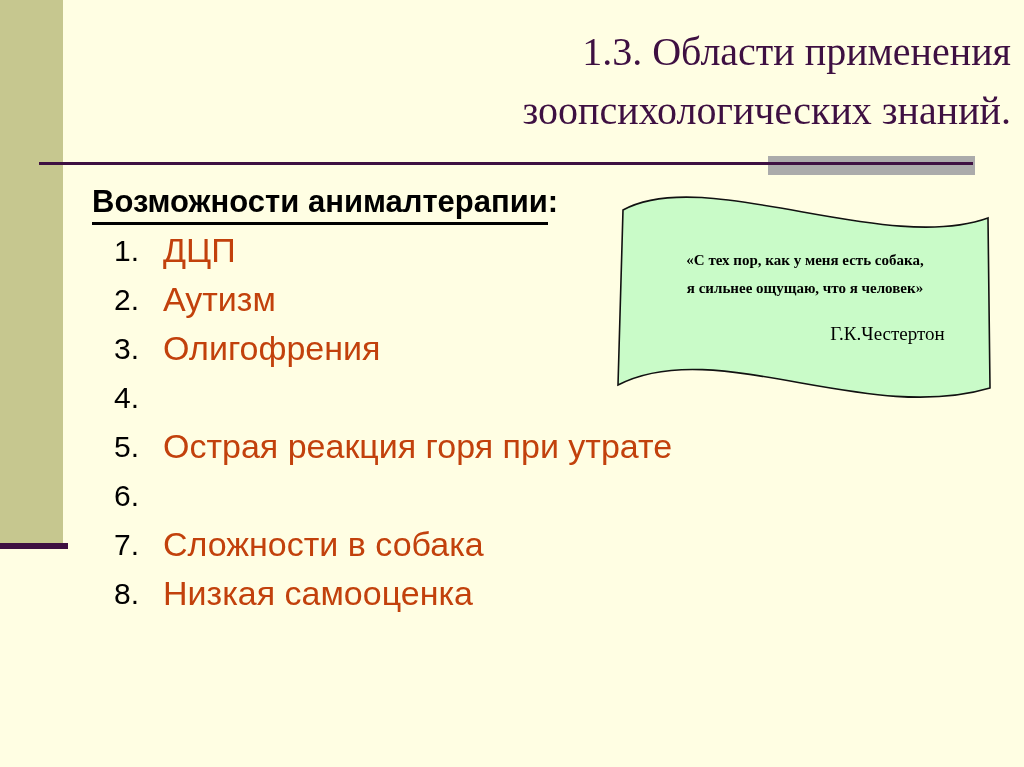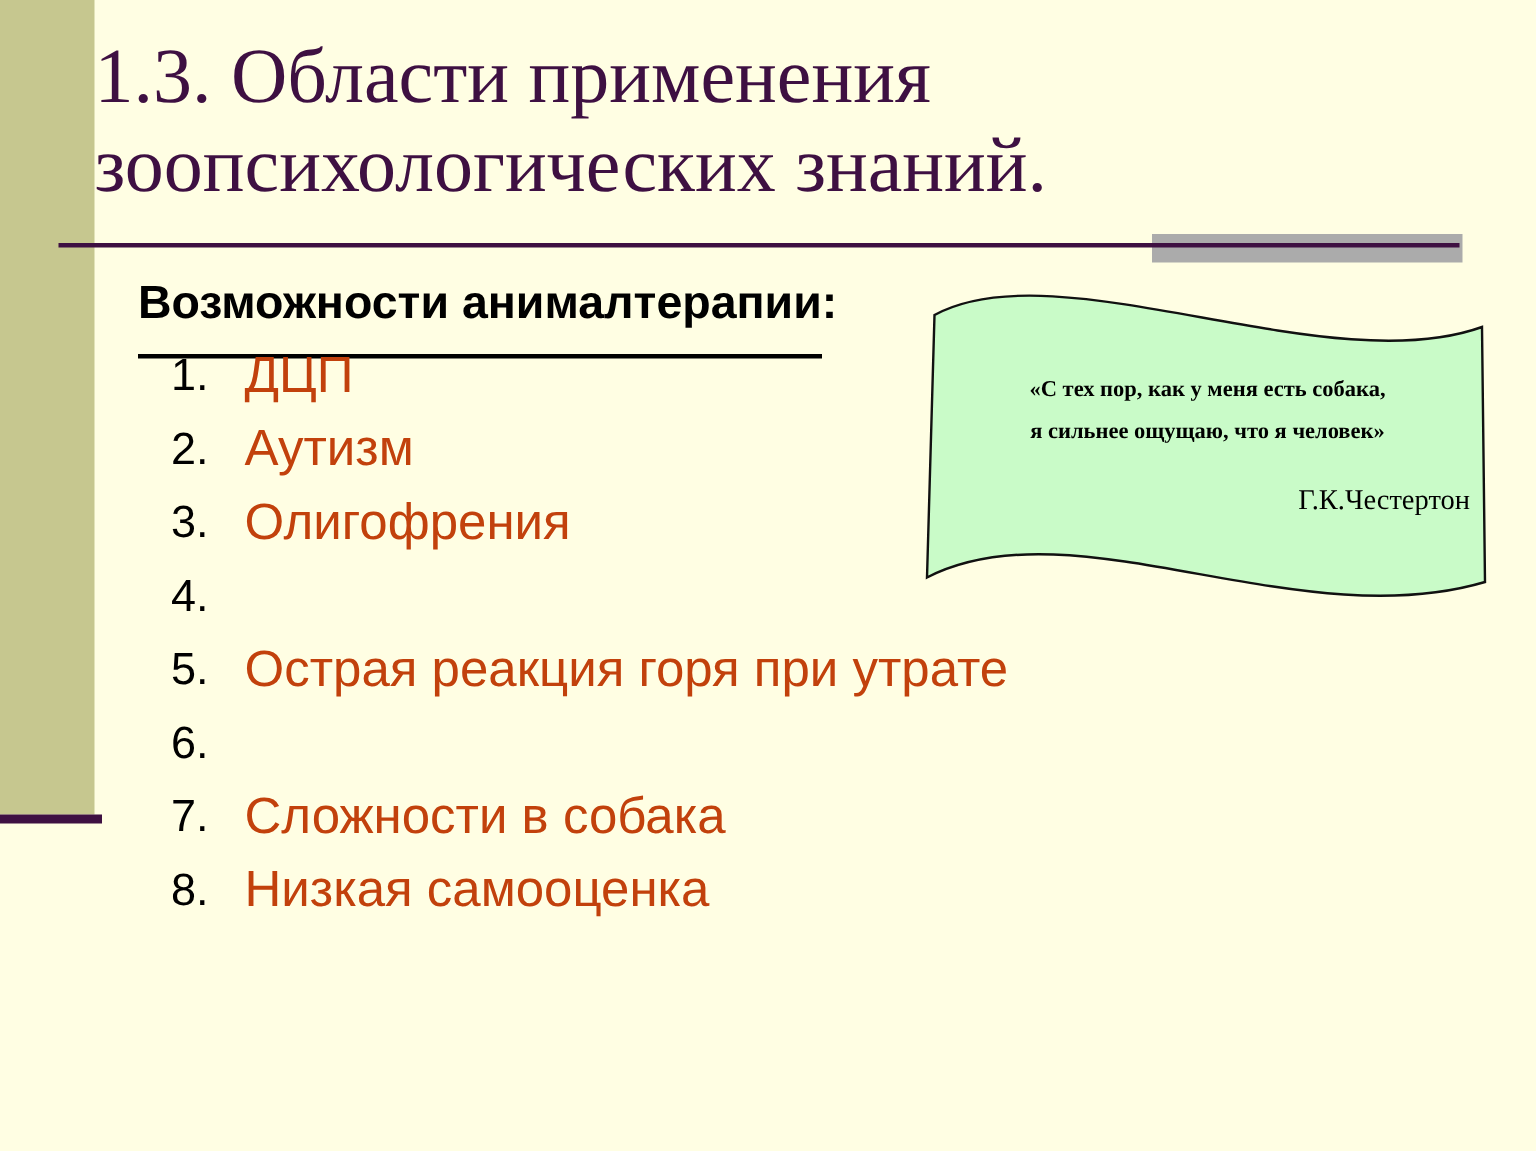--- a/index.html
+++ b/index.html
@@ -16,42 +16,42 @@
     background: var(--sidebar, #c6c78f);
   }
   .sidebar-footer-line {
     position: absolute; left: 0; top: 543px;
     width: 68px; height: 6px;
     background: var(--accent, #3e1042);
   }
   .slide-title {
     position: absolute; left: 63px; top: 22px; width: 948px;
     font-family: "Liberation Serif", serif;
-    font-size: 52px; line-height: 59px;
+    font-size: 40px; line-height: 59px;
     color: var(--accent, #3e1042);
-    text-align: left;
+    text-align: right;
     white-space: pre-line;
   }
   .title-rule-gray {
     position: absolute; left: 768px; top: 156px;
     width: 207px; height: 19px;
     background: var(--gray, #ababab);
   }
   .title-rule {
     position: absolute; left: 39px; top: 162px;
     width: 934px; height: 3px;
     background: var(--accent, #3e1042);
   }
   .body-heading {
     position: absolute; left: 92px; top: 184px;
     font-size: 31px; font-weight: bold; color: #000;
   }
   .body-heading .u {
     border-bottom: 3px solid #000;
-    padding-bottom: 17px;
+    padding-bottom: 3px;
   }
   .numbered-list {
     position: absolute; left: 114px; top: 230px; width: 790px;
   }
   .list-row {
     display: flex; align-items: flex-start;
     margin-bottom: 8px;
   }
   .list-num {
     flex: 0 0 49px;
@@ -69,21 +69,21 @@
     position: absolute; left: 630px; top: 246px; width: 350px;
     font-family: "Liberation Serif", serif;
     font-size: 15px; font-weight: bold; line-height: 28px;
     color: #000; text-align: center;
     white-space: pre-line;
   }
   .quote-author {
     position: absolute; left: 795px; top: 320px; width: 185px;
     font-family: "Liberation Serif", serif;
     font-size: 19px; line-height: 28px;
-    color: #000; text-align: right;
+    color: #000; text-align: center;
   }
 </style>
 </head>
 <body style="--bg: #fffee3; --accent: #3e1042; --sidebar: #c6c78f; --gray: #ababab;">
 
 <div class="sidebar"></div>
 <div class="sidebar-footer-line"></div>
 
 <div class="slide-title">1.3. Области применения
 зоопсихологических знаний.</div>

